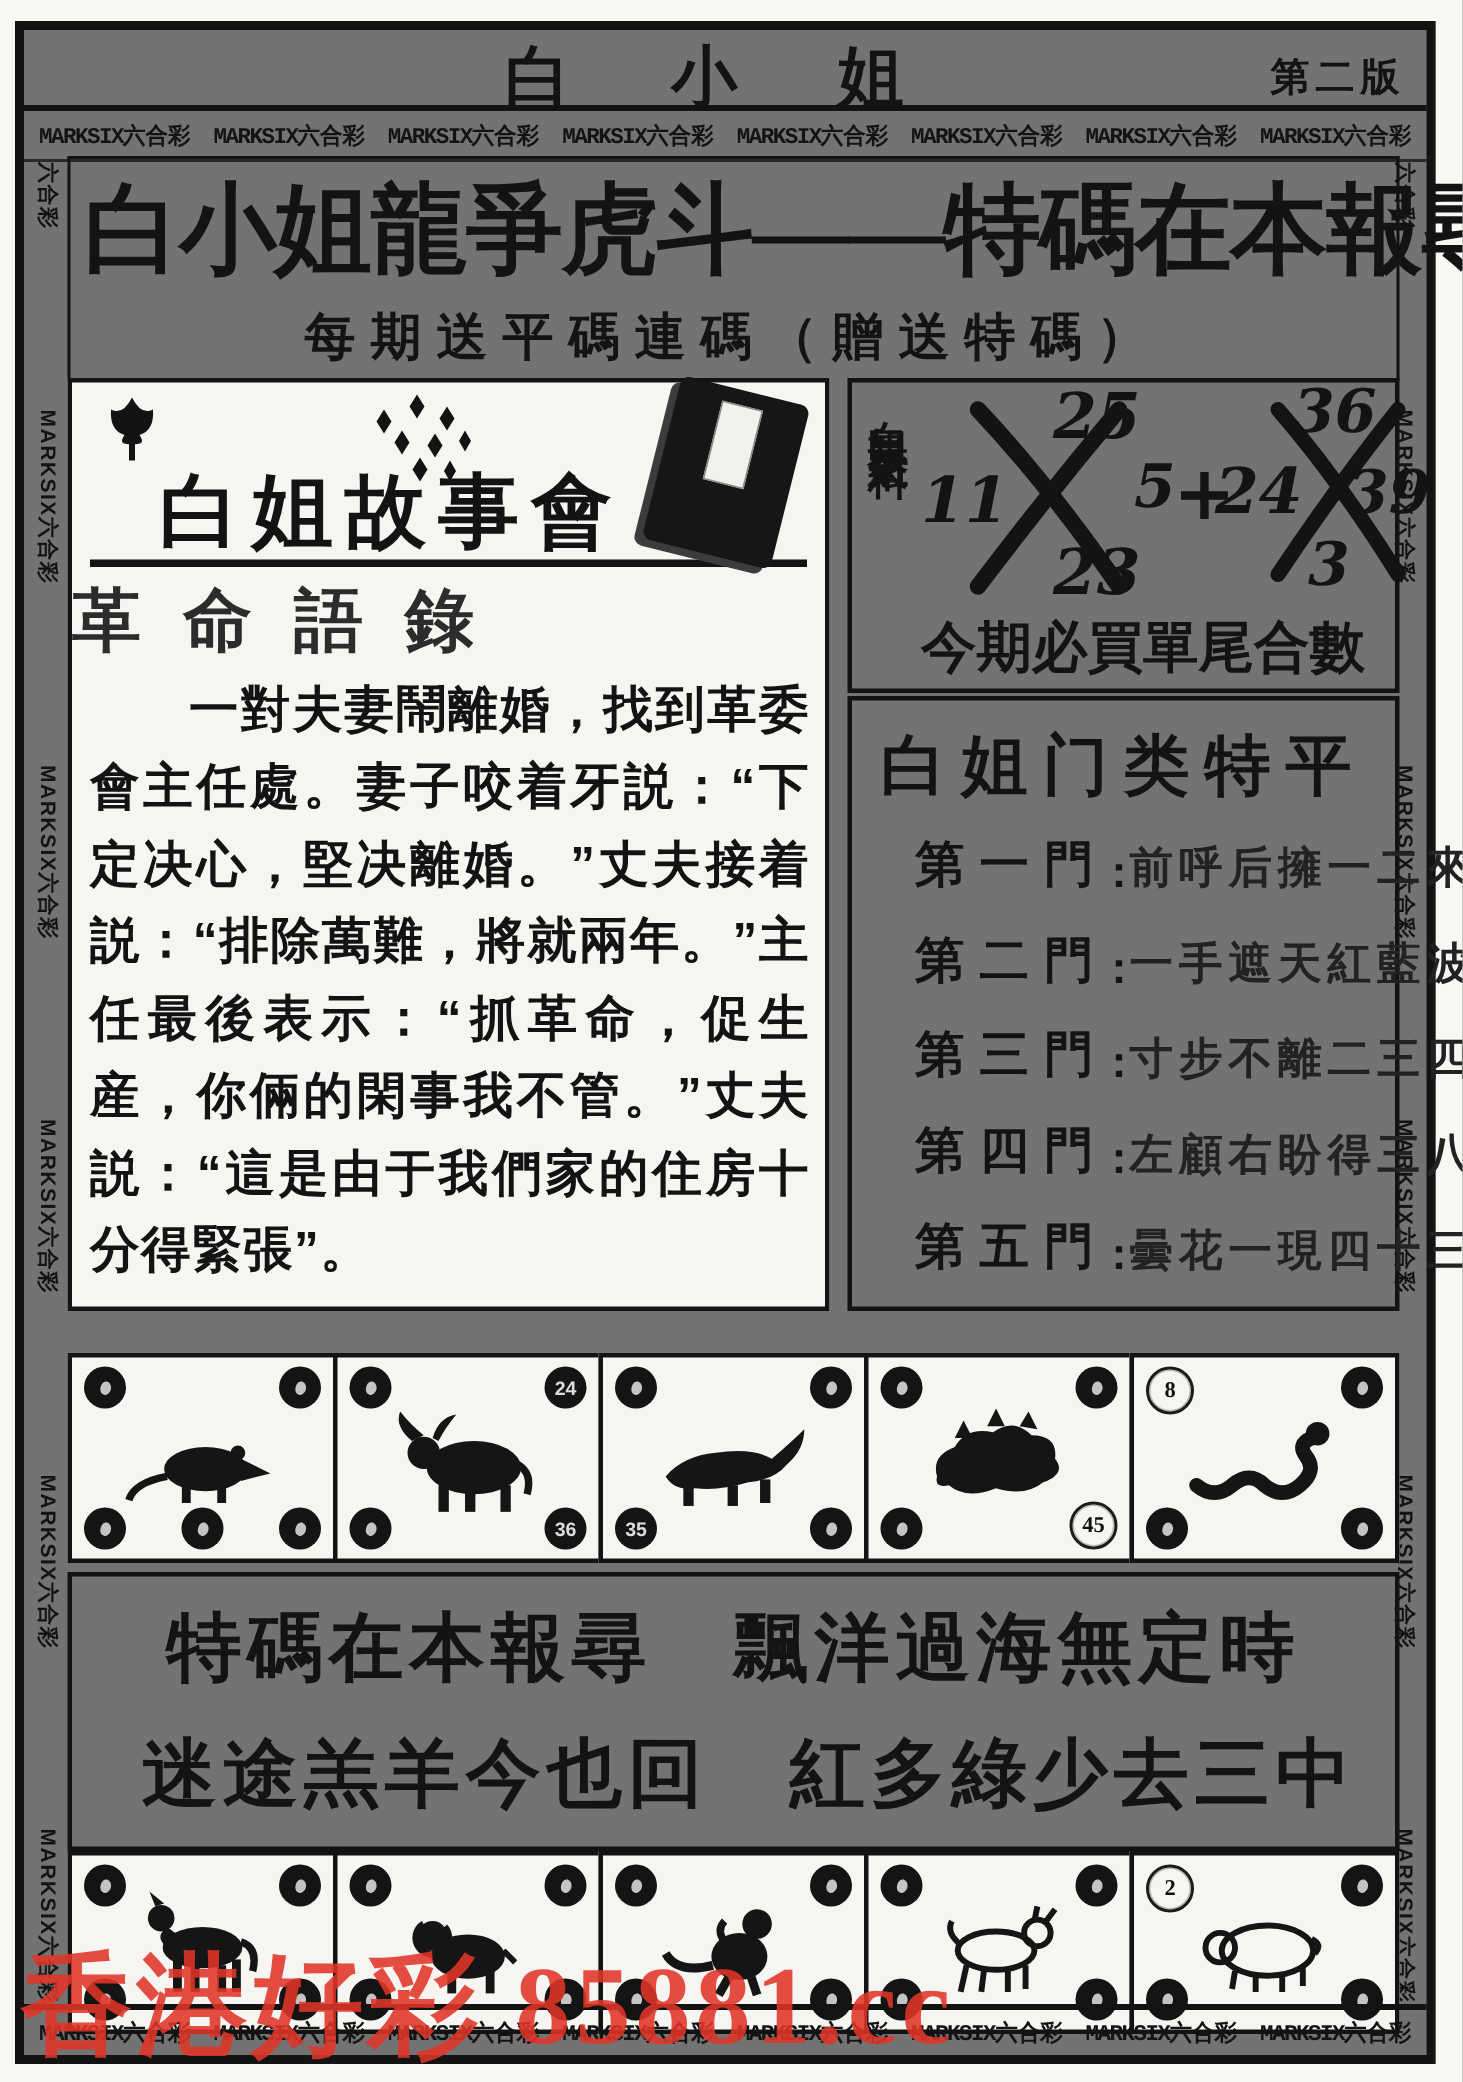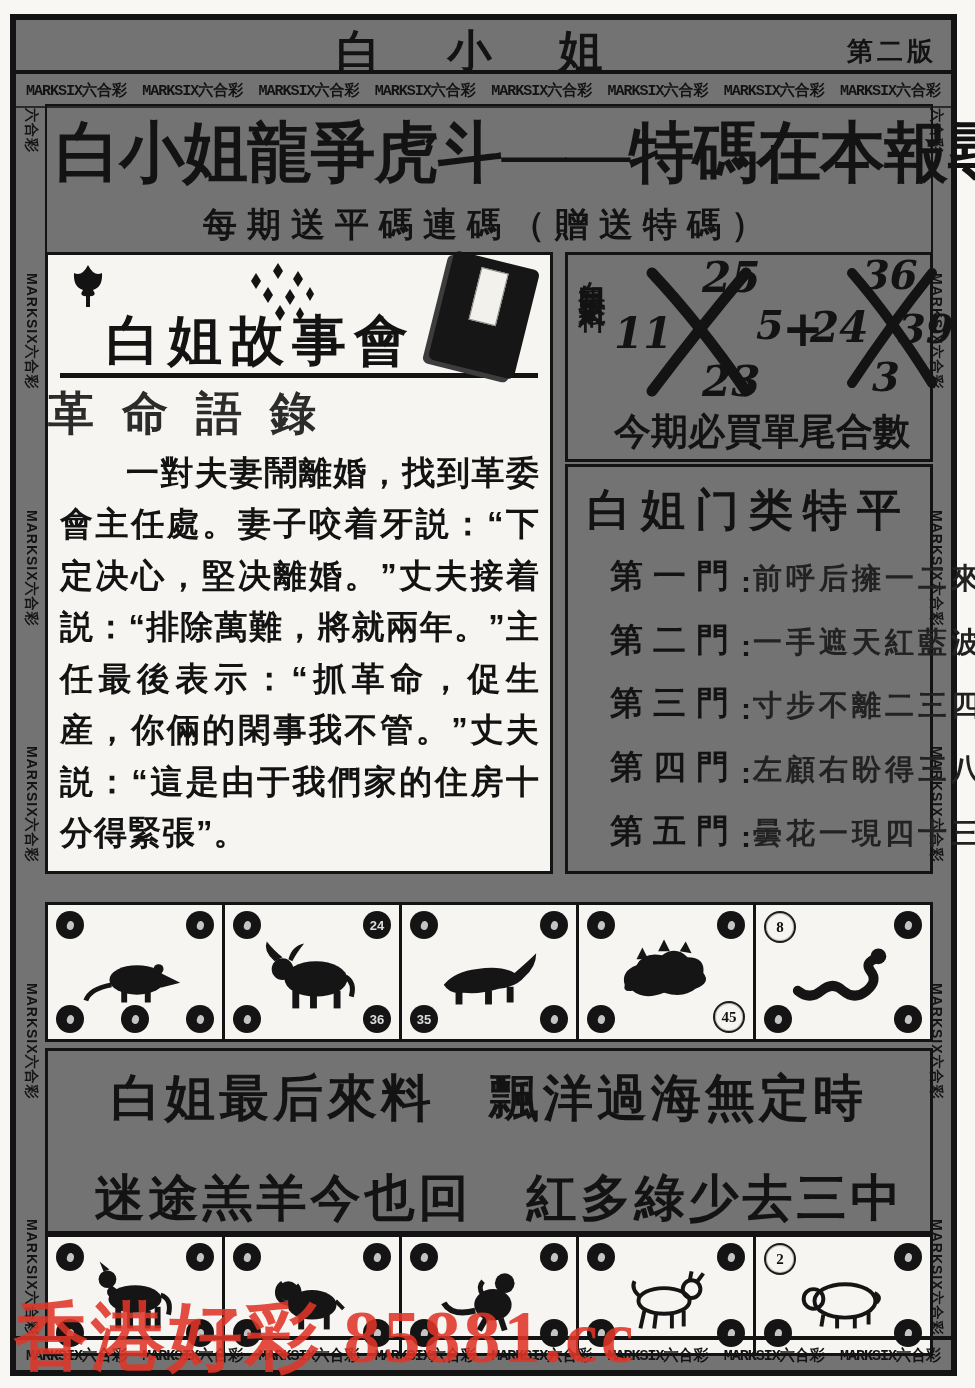--- a/index.html
+++ b/index.html
@@ -62,21 +62,21 @@
   .badge{position:absolute;width:28px;height:28px;border-radius:50%;display:flex;align-items:center;justify-content:center;}
   .badge.dark{background:#141414;color:rgba(255,255,255,.85);font-size:13px;font-weight:700;}
   .badge.light{background:#f6f5f1;border:2px solid #1b1b1b;box-shadow:inset 0 0 0 1px rgba(0,0,0,.25);color:#111;font-size:15px;font-weight:800;font-family:"Liberation Serif","DejaVu Serif",serif;}
   .badge .scrawl{width:7px;height:9px;background:rgba(255,255,255,.75);border-radius:45% 55% 50% 50%;transform:rotate(18deg);}
   .pos-tl{left:8px;top:6px;} .pos-tr{right:8px;top:6px;} .pos-bl{left:8px;bottom:6px;}
   .pos-bm{left:50%;transform:translateX(-50%);bottom:6px;} .pos-br{right:8px;bottom:6px;}
   
   .poem-box{position:absolute;left:0;top:944px;width:882px;height:180px;border:3px solid #131313;}
   .poem-line{position:absolute;left:0;right:0;text-align:center;font-size:50px;font-weight:900;letter-spacing:4px;white-space:nowrap;font-family:"Liberation Serif","DejaVu Serif",serif;}
   .poem-line.l1{top:14px;}
-  .poem-line.l2{top:114px;margin-left:21px;}
+  .poem-line.l2{top:98px;margin-left:21px;}
   
   .watermark{position:absolute;left:14px;top:1288px;z-index:9;font-family:"Liberation Serif","DejaVu Serif",serif;font-size:74px;font-weight:900;letter-spacing:3px;color:rgba(224,53,40,.88);white-space:nowrap;text-align:right;}
 </style>
 </head>
 <body>
 
 <div id="page">
   <div class="frame">
 
     <div class="hdr">
@@ -306,21 +306,21 @@
             <span class="badge dark pos-bl">
               <span class="scrawl"></span>
             </span>
             <span class="badge dark pos-br">
               <span class="scrawl"></span>
             </span>
           </div>
         </div>
 
       <div class="poem-box">
-        <div class="poem-line l1">白姐最后來料　飄洋過海無定時</div>
+        <div class="poem-line l1">特碼在本報尋　飄洋過海無定時</div>
         <div class="poem-line l2">迷途羔羊今也回　紅多綠少去三中</div>
       </div>
 
       <div class="zrow r2" id="zrow2">
           <div class="zcell">
             <span class="zanimal"><svg width="118" height="80" viewBox="0 0 120 80" fill="#151515">
                 <ellipse cx="60" cy="44" rx="27" ry="14"></ellipse>
                 <circle cx="32" cy="24" r="9"></circle>
                 <path d="M36 30 Q28 36 34 42 L44 36 Z"></path>
                 <path d="M28 16 L24 6 L34 14 Z"></path>

